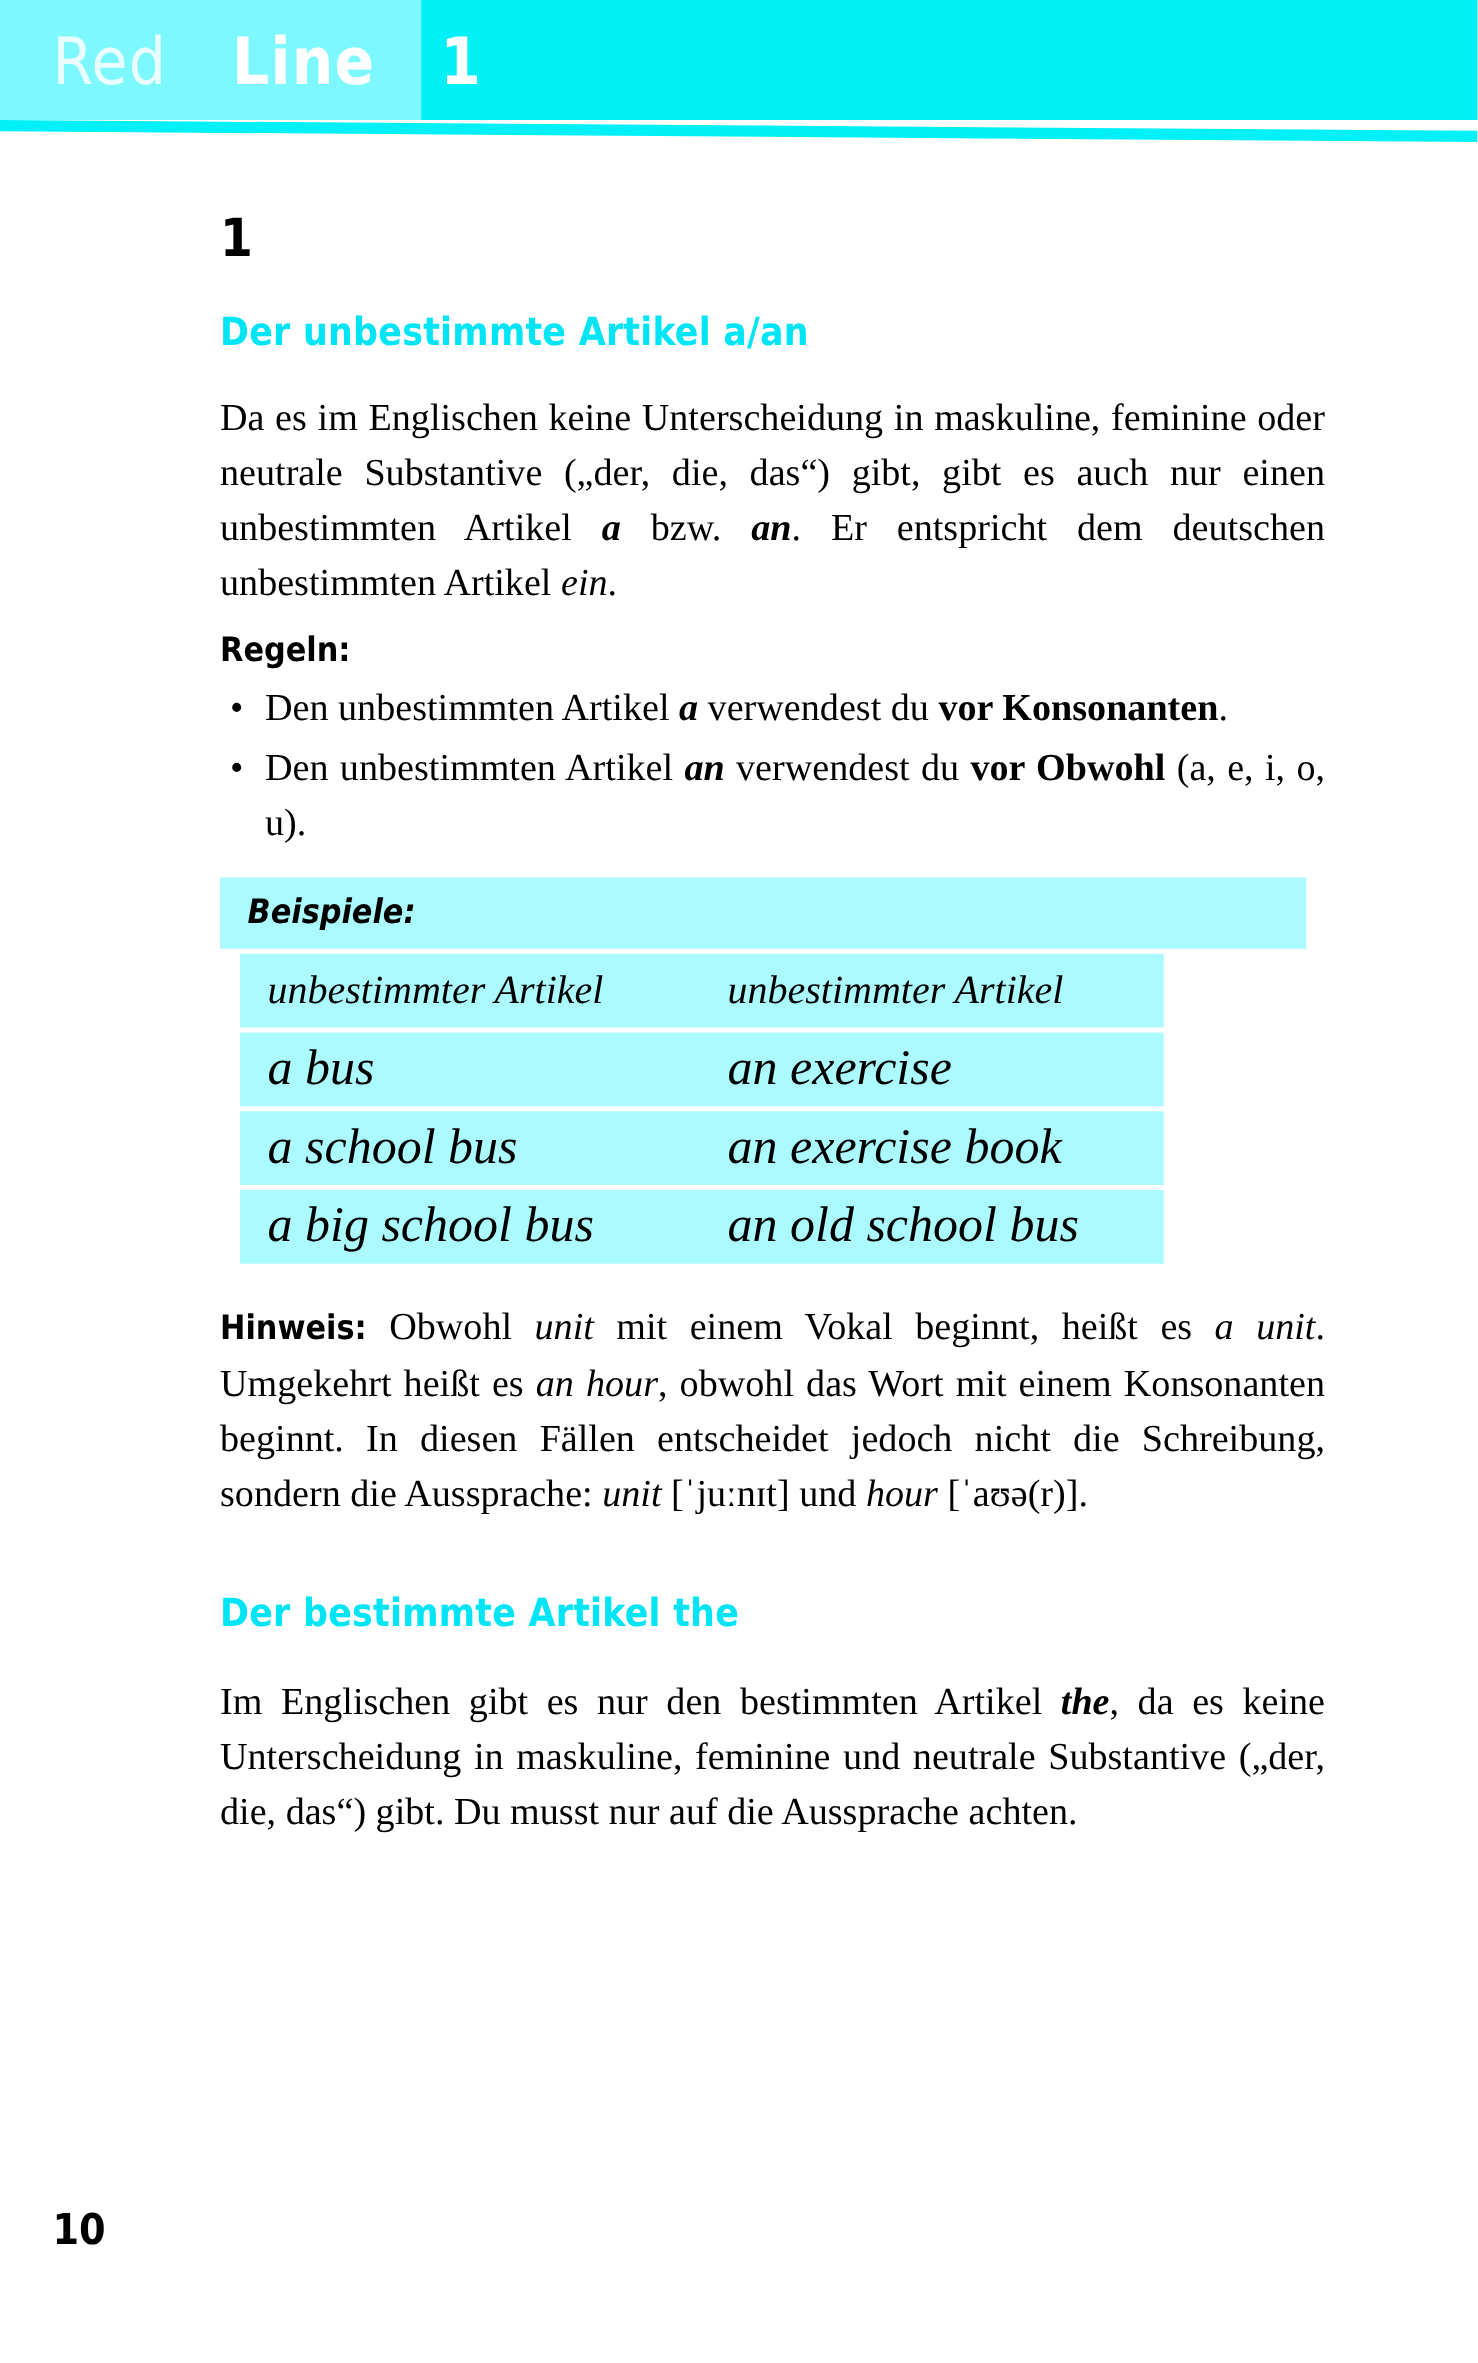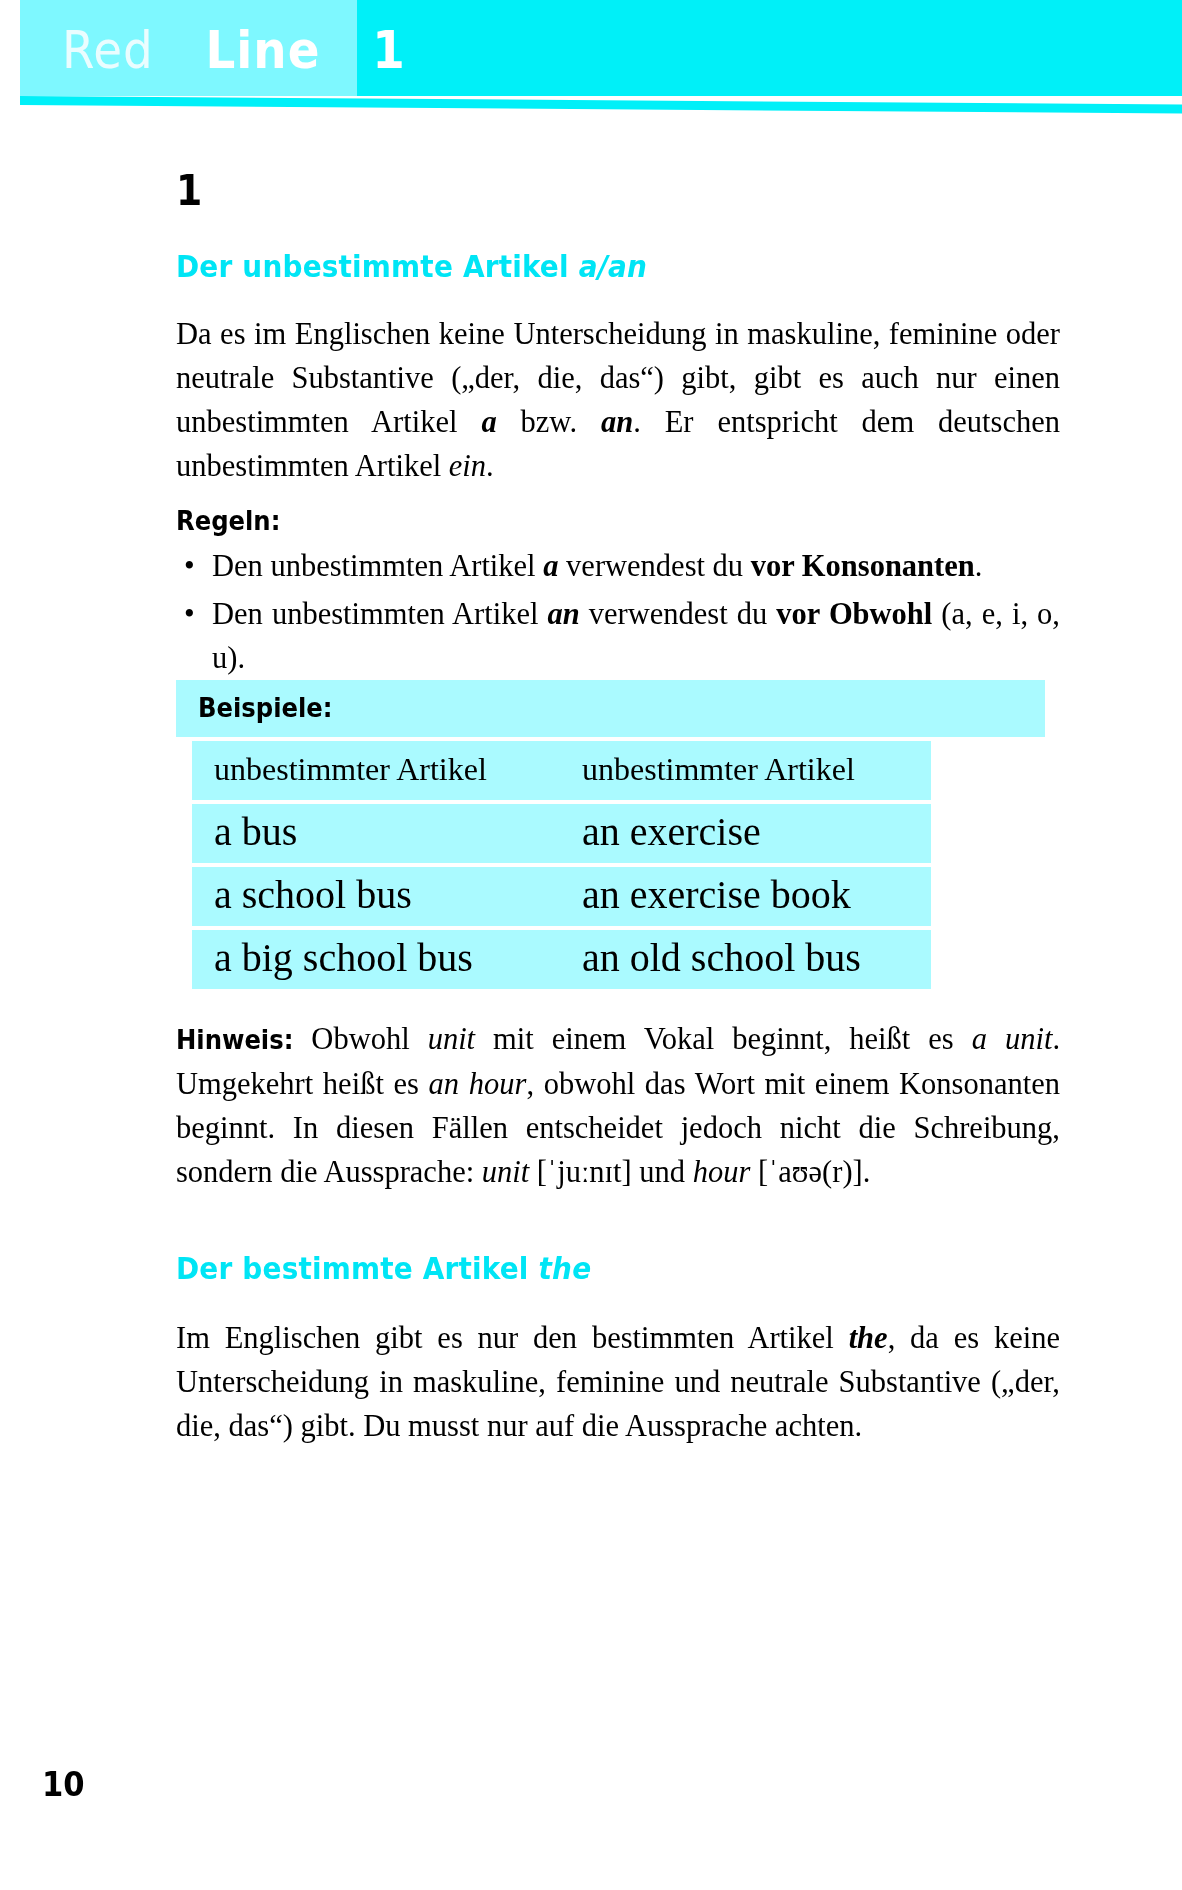--- a/index.html
+++ b/index.html
@@ -7,21 +7,21 @@
   body {
     width:1182px; height:1890px;
     font-family:"Liberation Serif", serif;
     color:#000;
     position:relative;
     overflow:hidden;
   }
 
   
   .header {
-    position:absolute; left:0; top:0; width:1056px; height:104px;margin-left:20px;
+    position:absolute; left:0; top:0; width:1056px; height:104px;
   }
   .header-right {
     position:absolute; left:0; top:0; width:1182px; height:96px;
     background:#00f0f8;
   }
   .header-left {
     position:absolute; left:0; top:0; width:337px; height:96px;
     background:#7ef8ff;
   }
   .header-title {
@@ -70,21 +70,21 @@
   h2.sub-title {
     font-family:"DejaVu Sans Condensed","Liberation Sans", sans-serif;
     font-weight:700;
     font-size:31px;
     color:#00e5f5;
     letter-spacing:0.2px;
     margin-top:33px;
     line-height:36px;
     white-space:nowrap;
   }
-  h2.sub-title .it { font-style:italic; }
+  h2.sub-title .it { }
 
   p.body {
     font-size:30.5px;
     line-height:44px;
     text-align:justify;
     text-justify:inter-word;
     margin-top:28px;
     hyphens:manual;
   }
   p.body .bi { font-weight:700; font-style:italic; }
@@ -112,21 +112,23 @@
   }
   ul.rules li .bullet {
     position:absolute; left:8px; top:0;
     font-size:30.5px; line-height:44px;
   }
   ul.rules li .bi { font-weight:700; font-style:italic; }
   ul.rules li .b  { font-weight:700; }
 
   
   .ex-table {
+    margin-top:22px;
     width:869px;
+    font-style:italic;
   }
   .ex-head {
     background:#aafaff;
     padding:12px 22px 13px 22px;
     font-family:"DejaVu Sans Condensed","Liberation Sans", sans-serif;
     font-weight:700;
     font-size:27px;
     line-height:32px;
   }
   .ex-row {

